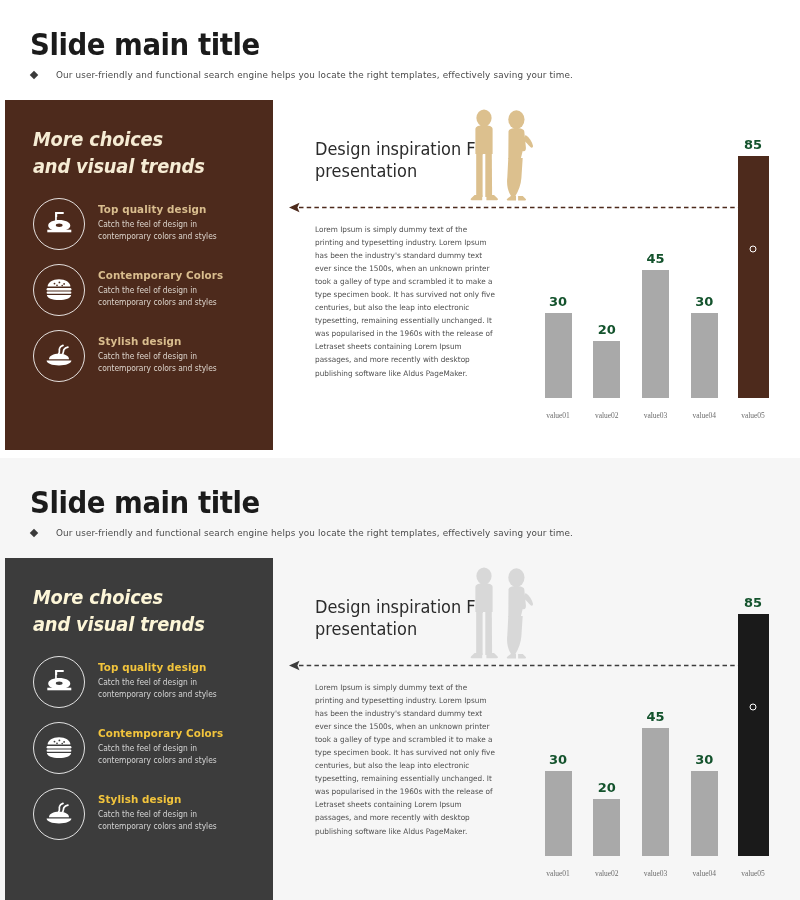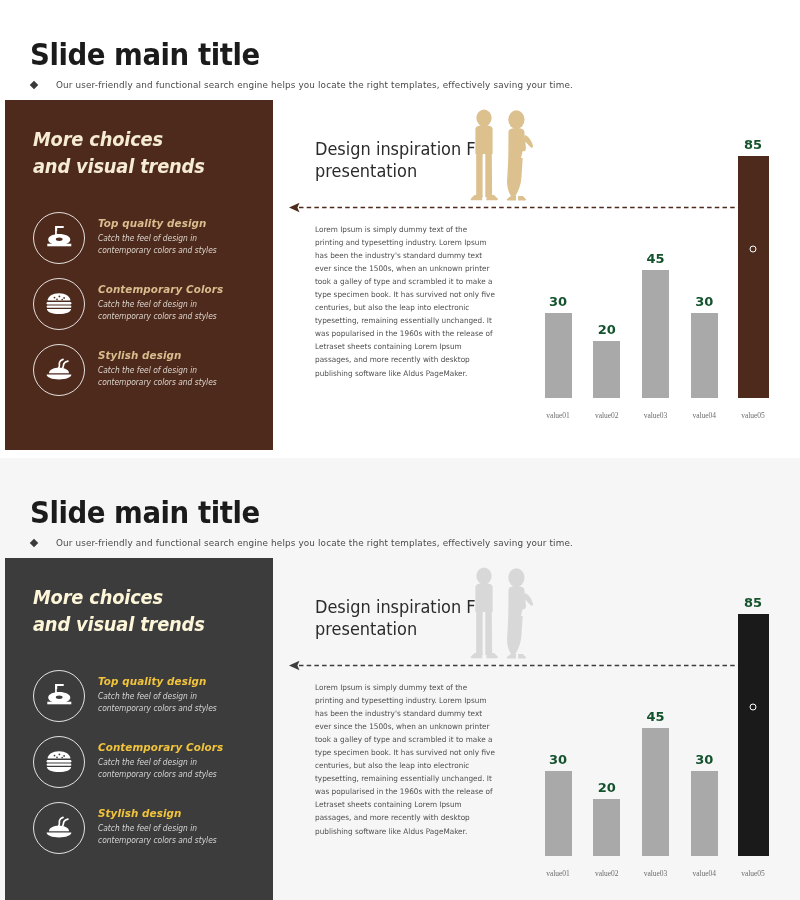--- a/index.html
+++ b/index.html
@@ -22,21 +22,21 @@
   .slide-inner {
     position: absolute;
     left: 5px; top: 5px;
     width: 790px; height: 440px;
     background: inherit;
   }
 
   
   .header {
     position: absolute;
-    left: 0; top: 10px;
+    left: 0; top: 0;
     width: 790px; height: 90px;
     background: inherit;
   }
   .slide-title {
     position: absolute;
     left: 25px; top: 22px;
     font-size: 30px;
     font-weight: 700;
     letter-spacing: -0.5px;
     color: #1b1b1b;
@@ -84,21 +84,21 @@
     font-weight: 700;
     line-height: 1.42;
     letter-spacing: -0.2px;
     font-family: "DejaVu Sans", sans-serif;
     transform: scaleX(0.94);
     transform-origin: left center;
   }
   .sidebar.brown .side-head { color: #f6ecd4; }
   .sidebar.dark  .side-head { color: #fdf6d8; }
 
-  .feat-list { margin-top: 32px; font-style: italic; }
+  .feat-list { margin-top: 18px; }
   .feat {
     display: flex;
     align-items: flex-start;
     gap: 13px;
     margin-bottom: 14px;
   }
   .feat-circle {
     width: 52px; height: 52px;
     border-radius: 50%;
     border: 1.6px solid rgba(255,255,255,0.85);

